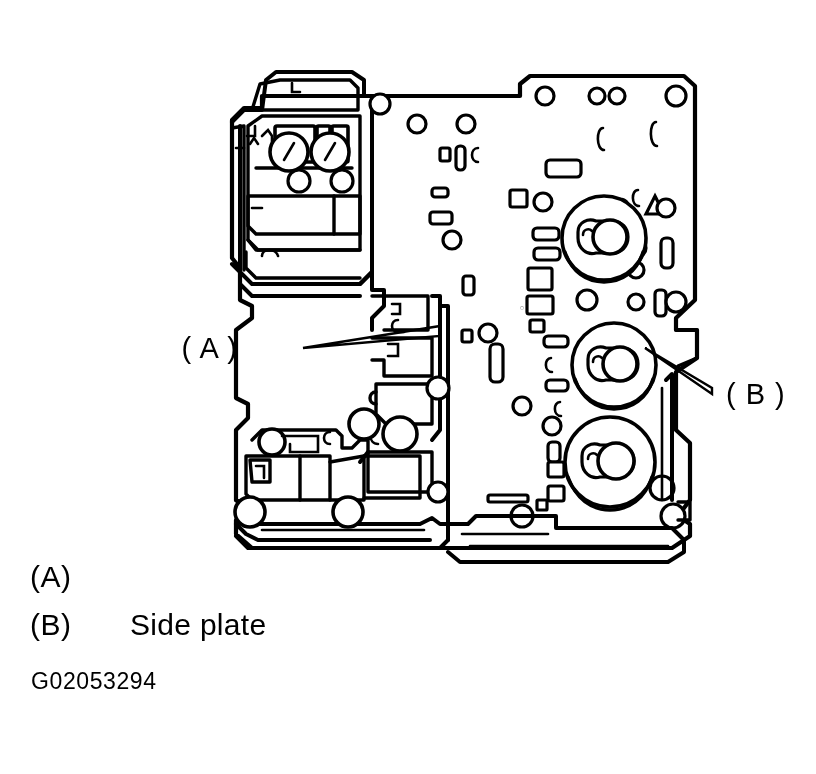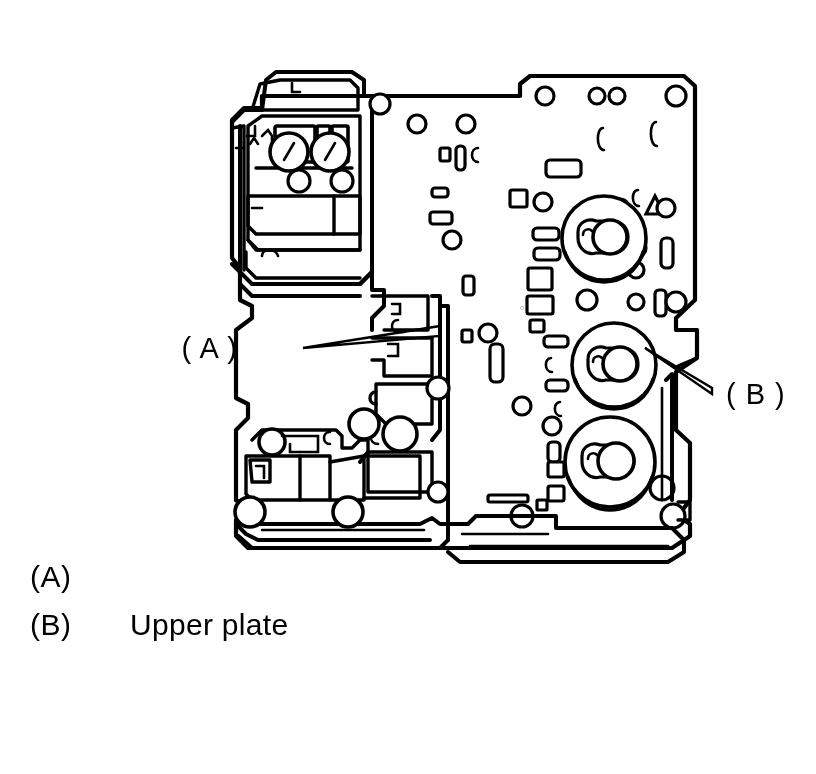--- a/index.html
+++ b/index.html
@@ -267,18 +267,19 @@
 
   <div class="legend" id="legend-a">
     <div class="legend-row">
       <span class="legend-key">(A)</span>
     </div>
   </div>
 
   <div class="legend" id="legend-b">
     <div class="legend-row">
       <span class="legend-key">(B)</span>
-      <span class="legend-text">Upper plate</span>
+      <span class="legend-text">Side plate</span>
     </div>
   </div>
 
+  <div id="fig-code">G02053294</div>
 
 </div>
 
 </body></html>

